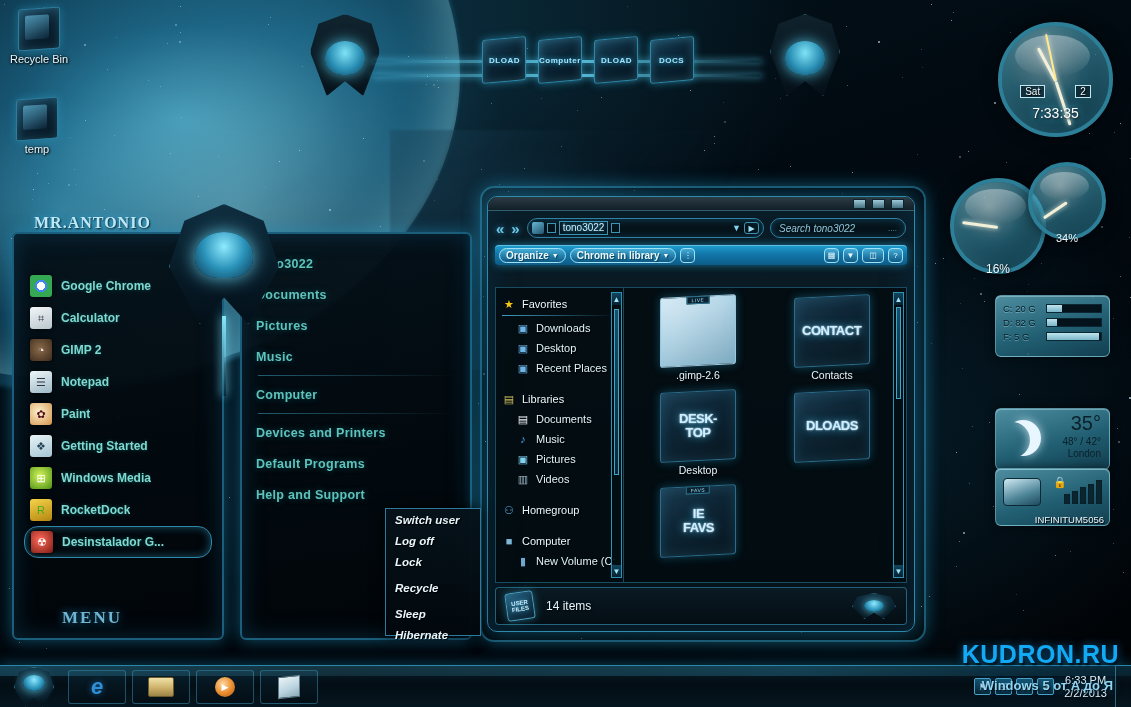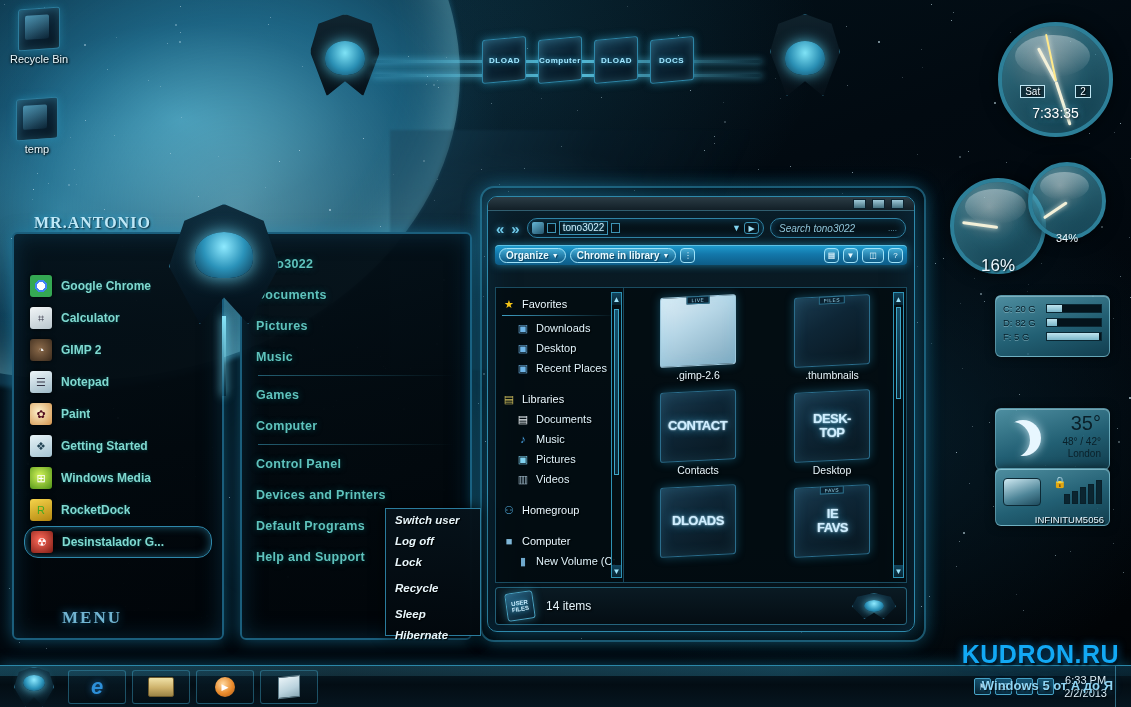--- a/index.html
+++ b/index.html
@@ -366,21 +366,21 @@
   #clk-badges div{
     font-size:10px; color:#eef9ff; border:1px solid #bfe6f3; padding:0 4px; background:rgba(6,26,36,.65);
     text-shadow:1px 1px 1px #000;
   }
   #clk-time{ position:absolute; left:0; right:0; top:72%; text-align:center;
     font-size:14px; color:#fff; text-shadow:1px 1px 3px #000, 0 0 7px #59c6ea; }
 
   #g-cpu{ left:950px; top:178px; width:96px; height:96px; }
   #g-ram{ left:1028px; top:162px; width:78px; height:78px; }
   .meter-lbl{ position:absolute; left:0; right:0; bottom:-2px; text-align:center;
-    font-size:17px; color:#eef9ff; text-shadow:1px 1px 2px #000; }
+    font-size:12px; color:#eef9ff; text-shadow:1px 1px 2px #000; }
   #g-ram .meter-lbl{ bottom:-4px; font-size:11px;}
 
   #g-drives{ left:995px; top:295px; width:115px; height:62px; }
   .panel{
     position:absolute; inset:0; border-radius:6px;
     background:linear-gradient(165deg, rgba(95,170,190,.82), rgba(40,110,132,.85) 55%, rgba(20,70,88,.88));
     border:1px solid rgba(150,215,232,.5);
     box-shadow:0 0 10px rgba(0,0,0,.55), inset 0 1px 0 rgba(220,250,255,.35);
   }
   #drv-list{ position:absolute; left:8px; top:7px; }
@@ -904,29 +904,23 @@
           <span class="t">Documents</span>
         </div>
         <div class="sm-ritem">
           <span class="t">Pictures</span>
         </div>
         <div class="sm-ritem">
           <span class="t">Music</span>
         </div>
         <div class="sm-sep"></div>
         <div class="sm-ritem">
-          <span class="t">Games</span>
-        </div>
-        <div class="sm-ritem">
           <span class="t">Computer</span>
         </div>
         <div class="sm-sep"></div>
-        <div class="sm-ritem">
-          <span class="t">Control Panel</span>
-        </div>
         <div class="sm-ritem">
           <span class="t">Devices and Printers</span>
         </div>
         <div class="sm-ritem">
           <span class="t">Default Programs</span>
         </div>
         <div class="sm-ritem">
           <span class="t">Help and Support</span>
         </div>
       </div>
@@ -1060,27 +1054,20 @@
       <div id="filegrid">
           <div class="fcell">
             <div class="ficon folderopen">
               <span class="tag">LIVE</span>
               <span class="big"></span>
             </div>
             <div class="fname">.gimp-2.6</div>
           </div>
           <div class="fcell">
             <div class="ficon ">
-              <span class="tag">FILES</span>
-              <span class="big"></span>
-            </div>
-            <div class="fname">.thumbnails</div>
-          </div>
-          <div class="fcell">
-            <div class="ficon ">
               <span class="big">CONTACT</span>
             </div>
             <div class="fname">Contacts</div>
           </div>
           <div class="fcell">
             <div class="ficon ">
               <span class="big">DESK-<br>TOP</span>
             </div>
             <div class="fname">Desktop</div>
           </div>

